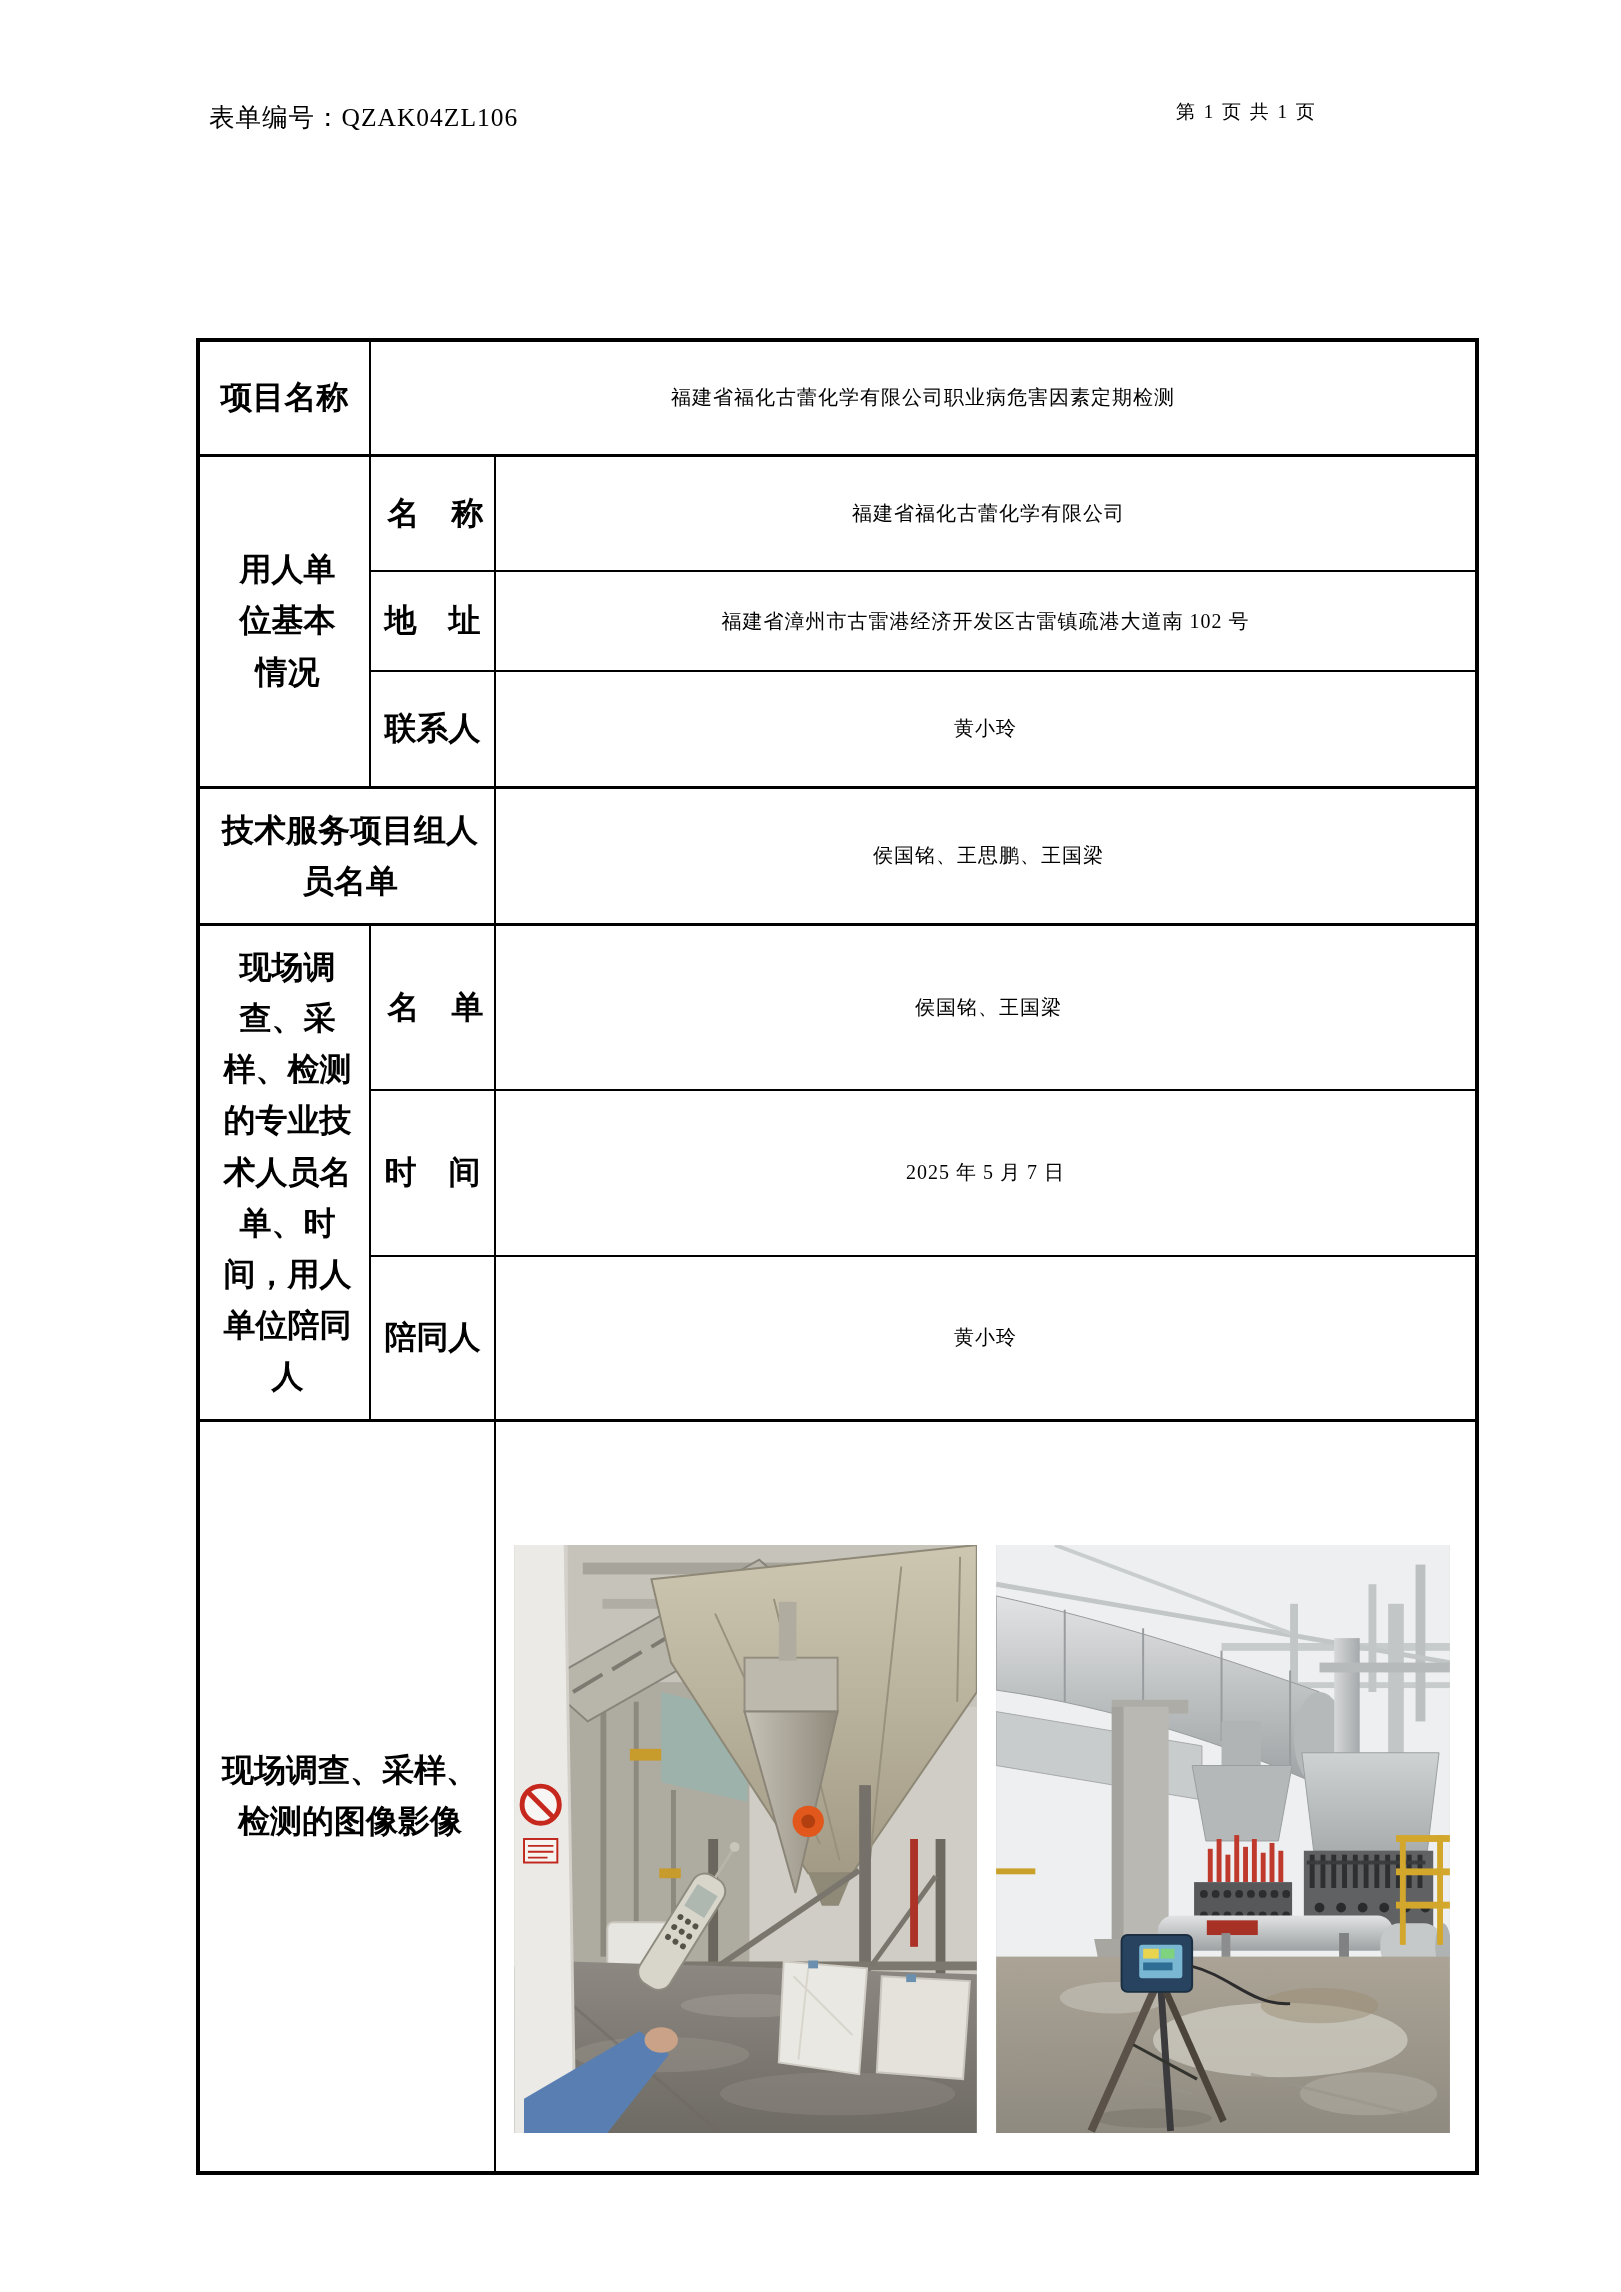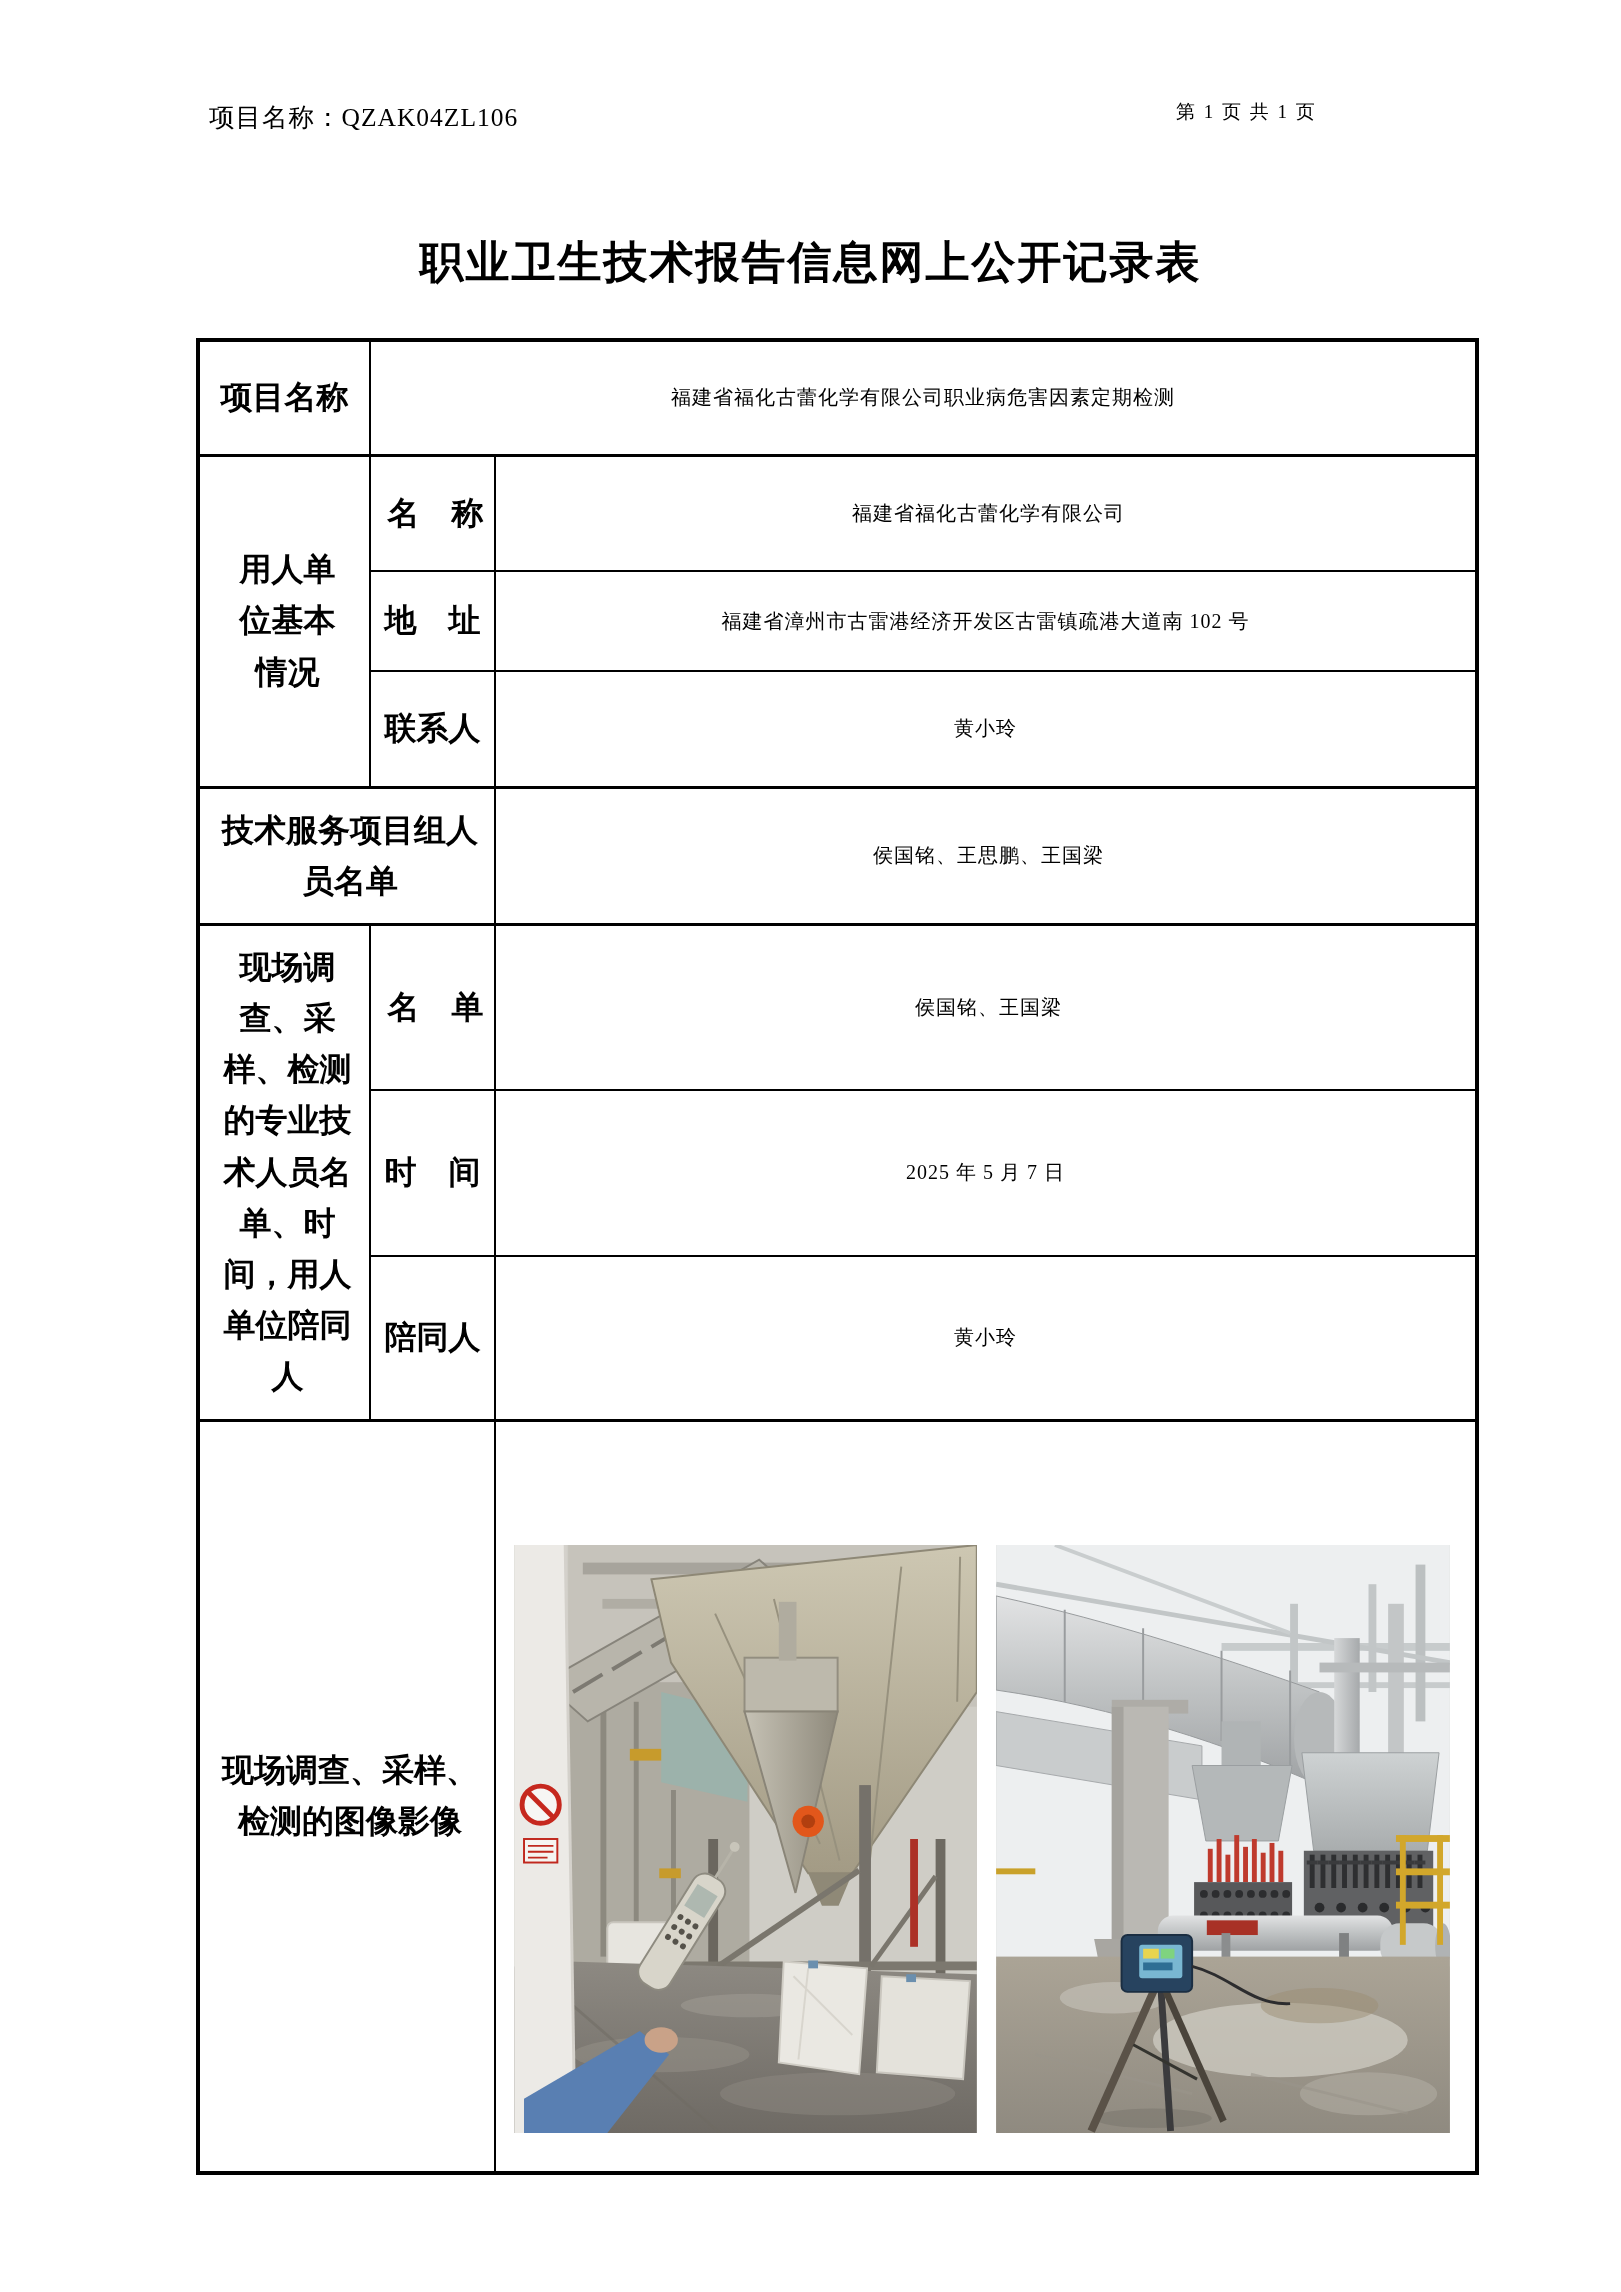--- a/index.html
+++ b/index.html
@@ -31,24 +31,23 @@
   .photo-wrap{display:flex;gap:19.6px;padding:86px 0 0 11.8px;}
   .photo{height:588px;overflow:hidden;background:#cfcdc6;}
   .photo.l{width:463px;} .photo.r{width:454px;}
   .photo svg{display:block;}
 </style>
 </head>
 <body>
 
 <div class="page">
 
-  <div class="hdr-left">项目名称：QZAK04ZL106</div>
+  <div class="hdr-left">表单编号：QZAK04ZL106</div>
   <div class="hdr-right">第 1 页 共 1 页</div>
 
-  <div class="doc-title">职业卫生技术报告信息网上公开记录表</div>
 
   <table class="form">
     <colgroup>
         <col style="width:172px">
         <col style="width:125px">
         <col style="width:982px">
       </colgroup>
 
     <tbody>
         <tr style="height:115px;">

